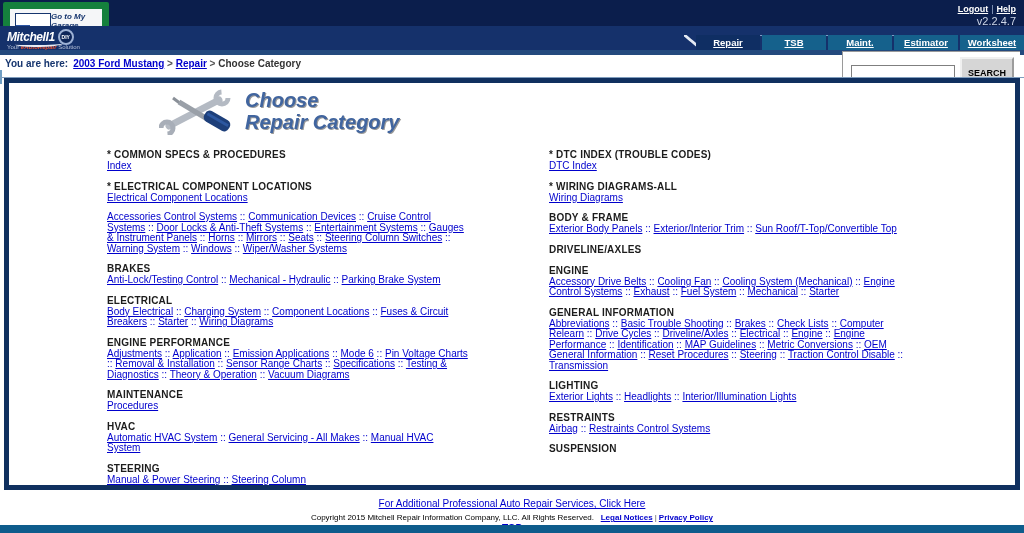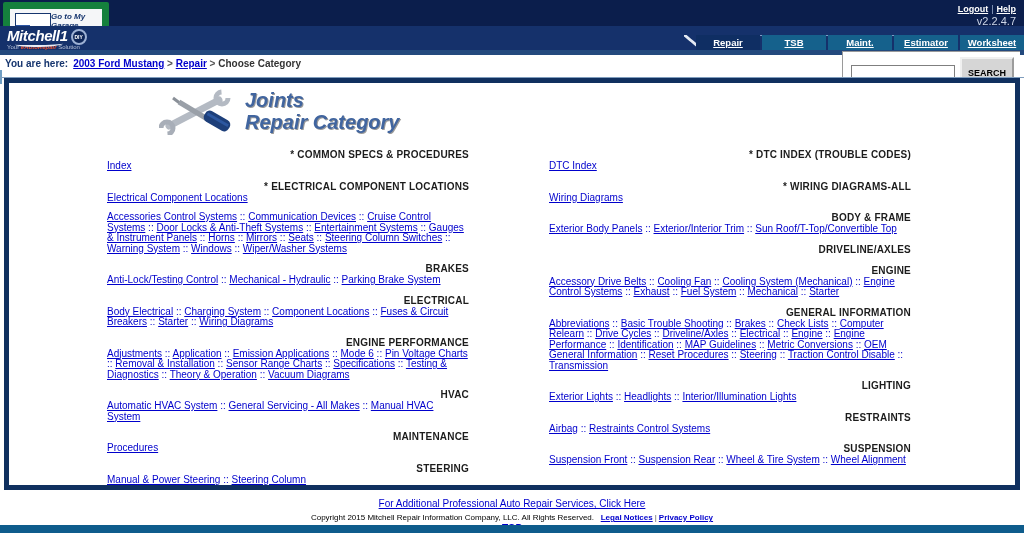--- a/index.html
+++ b/index.html
@@ -18,21 +18,21 @@
   .plate { width:36px; height:16px; border:1px solid #16356e; background:#fff; overflow:hidden; }
   .plate-top { height:4px; background:#2c55a3; color:#fff; font-size:3px; line-height:4px; text-align:center; letter-spacing:1px; }
   .mycars-label { font-size:8px; font-weight:bold; font-style:italic; color:#16356e; line-height:1.15; width:46px; }
   .top-links { position:absolute; right:8px; top:4px; text-align:right; font-size:9px; }
   .top-links a { color:#ffffff; font-weight:bold; text-decoration:underline; }
   .top-links .sep { color:#9fb0d0; margin:0 3px; }
   .version { position:absolute; right:8px; top:15px; color:#cdd6e8; font-size:11px; }
   
   .brandbar { position:absolute; top:26px; left:0; right:0; height:24px; background:#15316b; }
   .logo { position:absolute; left:7px; top:1px; }
-  .logo-name { font-size:15px; font-weight:bold; font-style:italic; color:#ffffff; letter-spacing:-0.4px; }
+  .logo-name { font-size:12px; font-weight:bold; font-style:italic; color:#ffffff; letter-spacing:-0.4px; }
   .logo-swoosh { position:absolute; left:8px; top:14px; width:48px; height:6px;
     border-bottom:2px solid #e8ecf5; border-radius:0 0 60% 40%; }
   .logo-badge { display:inline-block; vertical-align:2px; margin-left:3px; width:16px; height:16px;
     border-radius:50%; background:#0d2558; border:2px solid #9db1d4; color:#fff;
     font-size:5px; font-weight:bold; text-align:center; line-height:12px; }
   .tagline { font-size:6px; color:#b7c2d9; margin-top:-1px; }
   .tagline b { color:#e8502f; font-style:italic; }
   .tabs-topline { position:absolute; top:9px; left:704px; right:88px; height:1px; background:#7f9cc6; }
   .diag { position:absolute; bottom:0; left:684px; width:18px; height:15px;
     background:linear-gradient(to top right, transparent 43%, #e4eaf3 47%, #e4eaf3 55%, transparent 59%); }
@@ -60,21 +60,21 @@
   
   .panel { position:absolute; top:78px; left:4px; right:4px; height:412px;
     border:5px solid #10305f; background:#ffffff; overflow:hidden; }
   .title-block { display:flex; align-items:flex-start; gap:12px; margin:6px 0 2px 150px; }
   .page-title { font-size:20px; line-height:22px; font-weight:bold; font-style:italic;
     color:#41659f; text-shadow:1px 1px 0 #9a9a9a; }
   
   .cats { display:grid; grid-template-columns:1fr 1fr; column-gap:80px;
     padding:12px 104px 0 98px; align-items:start; }
   .cat-section { margin-bottom:9px; }
-  .cat-head { font-size:10px; font-weight:bold; color:#1c1c1c; line-height:12px; letter-spacing:0.2px;text-align:right; }
+  .cat-head { font-size:10px; font-weight:bold; color:#1c1c1c; line-height:12px; letter-spacing:0.2px; }
   .cat-links { font-size:10px; line-height:10.5px; }
   .clink { color:#0000cc; text-decoration:underline; }
   .lsep { color:#0000cc; }
   
   .footer { position:absolute; top:493px; left:0; right:0; text-align:center; }
   .foot-link { font-size:10px; color:#0000cc; text-decoration:underline; }
   .foot-copy { font-size:8px; color:#000; margin-top:2px; }
   .foot-copy a { color:#0000cc; text-decoration:underline; font-weight:bold; }
   .foot-copy .pipe { color:#555; margin:0 2px; }
   .foot-top { font-size:10px; font-weight:bold; margin-top:1px; }
@@ -135,21 +135,21 @@
     <svg width="74" height="46" viewBox="0 0 74 46">
       <path d="M10 37 L60 11" stroke="#b4bac3" stroke-width="7" stroke-linecap="round"></path>
       <circle cx="63" cy="9" r="6" fill="none" stroke="#b4bac3" stroke-width="5" stroke-dasharray="27 11"></circle>
       <circle cx="8" cy="39" r="6" fill="none" stroke="#a8aeb8" stroke-width="5" stroke-dasharray="27 11" transform="rotate(180 8 39)"></circle>
       <path d="M14 9 L22 15" stroke="#8a9098" stroke-width="3"></path>
       <path d="M20 13 L50 31" stroke="#9aa0a8" stroke-width="5"></path>
       <rect x="44" y="26" width="28" height="12" rx="5" transform="rotate(30 58 32)" fill="#1d3f7a"></rect>
       <rect x="46" y="29" width="24" height="3" transform="rotate(30 58 32)" fill="#2c57a0"></rect>
     </svg>
     <div class="page-title">
-      <div>Joints</div>
+      <div>Choose</div>
       <div>Repair Category</div>
     </div>
   </div>
   <div class="cats">
     <div>
         <div class="cat-section">
           <div class="cat-head">* COMMON SPECS &amp; PROCEDURES</div>
           <div class="cat-links"><a href="#" class="clink">Index</a></div>
         </div>
         <div class="cat-section">
@@ -165,28 +165,28 @@
         </div>
         <div class="cat-section">
           <div class="cat-head">ELECTRICAL</div>
           <div class="cat-links"><a href="#" class="clink">Body Electrical</a><span class="lsep"> :: </span><a href="#" class="clink">Charging System</a><span class="lsep"> :: </span><a href="#" class="clink">Component Locations</a><span class="lsep"> :: </span><a href="#" class="clink">Fuses &amp; Circuit Breakers</a><span class="lsep"> :: </span><a href="#" class="clink">Starter</a><span class="lsep"> :: </span><a href="#" class="clink">Wiring Diagrams</a></div>
         </div>
         <div class="cat-section">
           <div class="cat-head">ENGINE PERFORMANCE</div>
           <div class="cat-links"><a href="#" class="clink">Adjustments</a><span class="lsep"> :: </span><a href="#" class="clink">Application</a><span class="lsep"> :: </span><a href="#" class="clink">Emission Applications</a><span class="lsep"> :: </span><a href="#" class="clink">Mode 6</a><span class="lsep"> :: </span><a href="#" class="clink">Pin Voltage Charts</a><span class="lsep"> :: </span><a href="#" class="clink">Removal &amp; Installation</a><span class="lsep"> :: </span><a href="#" class="clink">Sensor Range Charts</a><span class="lsep"> :: </span><a href="#" class="clink">Specifications</a><span class="lsep"> :: </span><a href="#" class="clink">Testing &amp; Diagnostics</a><span class="lsep"> :: </span><a href="#" class="clink">Theory &amp; Operation</a><span class="lsep"> :: </span><a href="#" class="clink">Vacuum Diagrams</a></div>
         </div>
         <div class="cat-section">
+          <div class="cat-head">MAINTENANCE</div>
+          <div class="cat-links"><a href="#" class="clink">Procedures</a></div>
+        </div>
+        <div class="cat-section">
           <div class="cat-head">HVAC</div>
           <div class="cat-links"><a href="#" class="clink">Automatic HVAC System</a><span class="lsep"> :: </span><a href="#" class="clink">General Servicing - All Makes</a><span class="lsep"> :: </span><a href="#" class="clink">Manual HVAC System</a></div>
         </div>
         <div class="cat-section">
-          <div class="cat-head">MAINTENANCE</div>
-          <div class="cat-links"><a href="#" class="clink">Procedures</a></div>
-        </div>
-        <div class="cat-section">
           <div class="cat-head">STEERING</div>
           <div class="cat-links"><a href="#" class="clink">Manual &amp; Power Steering</a><span class="lsep"> :: </span><a href="#" class="clink">Steering Column</a></div>
         </div>
       </div>
     <div>
         <div class="cat-section">
           <div class="cat-head">* DTC INDEX (TROUBLE CODES)</div>
           <div class="cat-links"><a href="#" class="clink">DTC Index</a></div>
         </div>
         <div class="cat-section">
@@ -211,21 +211,20 @@
         <div class="cat-section">
           <div class="cat-head">LIGHTING</div>
           <div class="cat-links"><a href="#" class="clink">Exterior Lights</a><span class="lsep"> :: </span><a href="#" class="clink">Headlights</a><span class="lsep"> :: </span><a href="#" class="clink">Interior/Illumination Lights</a></div>
         </div>
         <div class="cat-section">
           <div class="cat-head">RESTRAINTS</div>
           <div class="cat-links"><a href="#" class="clink">Airbag</a><span class="lsep"> :: </span><a href="#" class="clink">Restraints Control Systems</a></div>
         </div>
         <div class="cat-section">
           <div class="cat-head">SUSPENSION</div>
-          <div class="cat-links"><a href="#" class="clink">Suspension Front</a><span class="lsep"> :: </span><a href="#" class="clink">Suspension Rear</a><span class="lsep"> :: </span><a href="#" class="clink">Wheel &amp; Tire System</a><span class="lsep"> :: </span><a href="#" class="clink">Wheel Alignment</a></div>
         </div>
       </div>
   </div>
 </div>
 
 <div class="footer">
   <div><a class="foot-link" href="#">For Additional Professional Auto Repair Services, Click Here</a></div>
   <div class="foot-copy">
     <span>Copyright 2015 Mitchell Repair Information Company, LLC.  All Rights Reserved.</span>&nbsp;&nbsp;
     <a href="#">Legal Notices</a><span class="pipe">|</span><a href="#">Privacy Policy</a>

